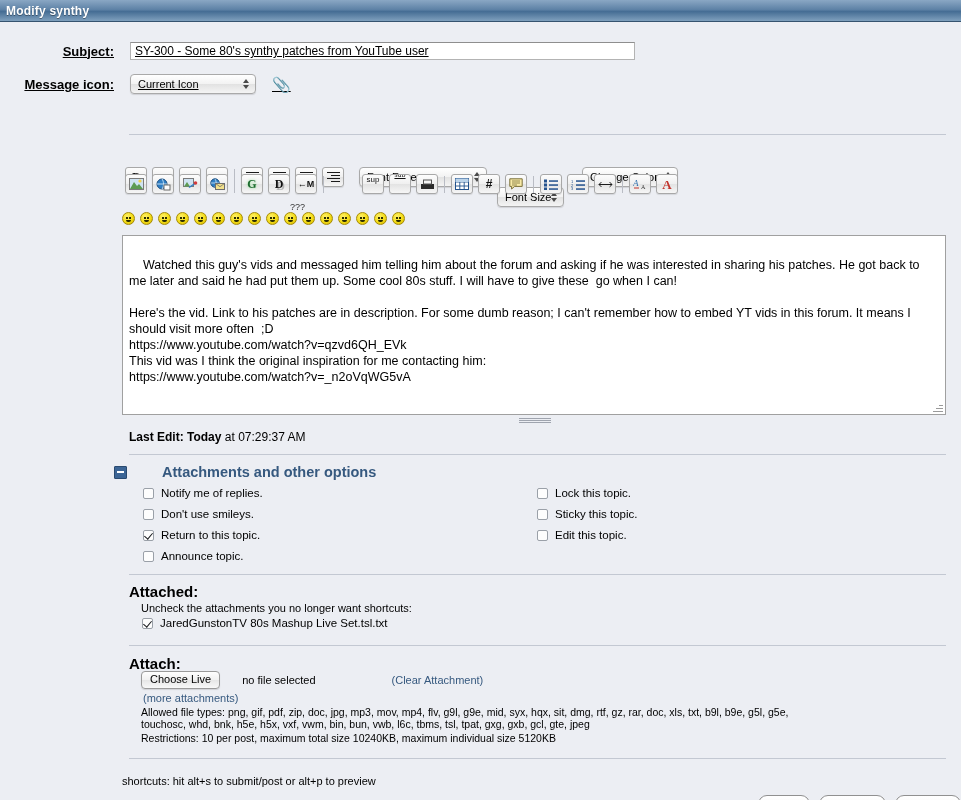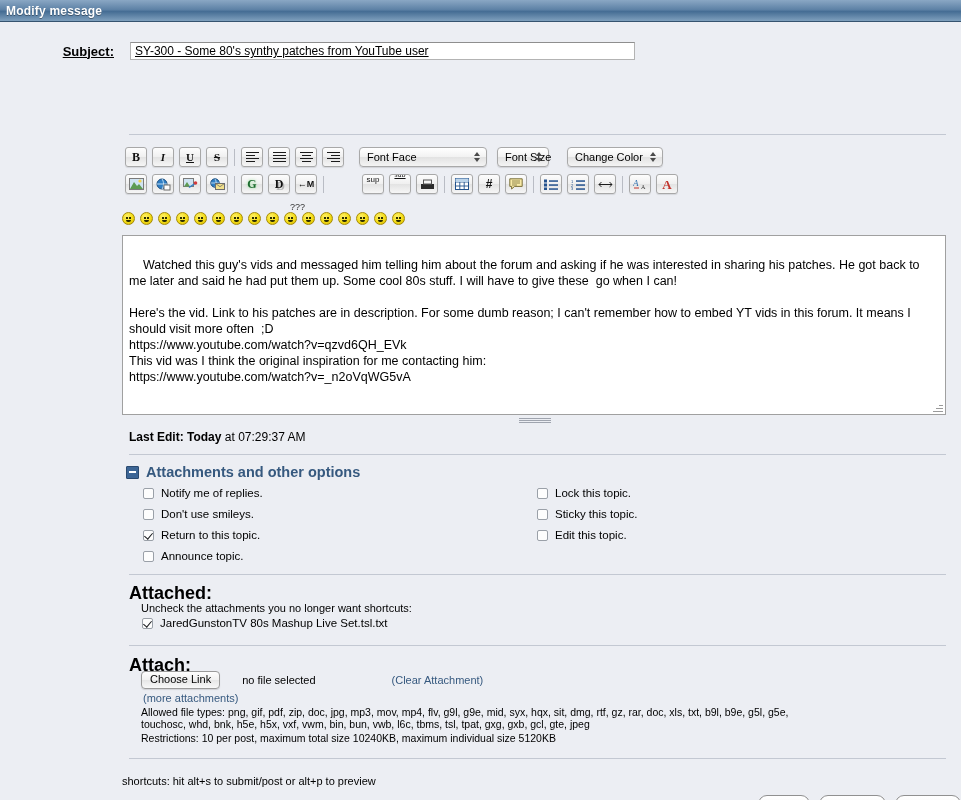--- a/index.html
+++ b/index.html
@@ -115,51 +115,59 @@
   .cbrow{display:flex;align-items:center;margin-bottom:9px;font-size:11.5px;}
   .cbox{
     width:11px;height:11px;box-sizing:border-box;
     border:1px solid #9aa0a8;background:#fdfdfd;border-radius:2px;
     margin-right:7px;position:relative;flex:0 0 auto;
   }
   .cbox.on:after{
     content:"";position:absolute;left:2px;top:0px;width:4px;height:7px;
     border:solid #16181c;border-width:0 1.6px 1.6px 0;transform:rotate(40deg);
   }
-  .hdbold{font-weight:bold;font-size:18px;}
+  .hdbold{font-weight:bold;font-size:15px;}
   .lnk{color:#36597f;text-decoration:none;}
   .tiny{font-size:11px;}
   .filebtn{
     display:inline-block;border:1px solid #9a9a9a;border-radius:4px;
     background:linear-gradient(to bottom,#fefefe 0%,#f1f1f1 50%,#e6e6e6 51%,#f8f8f8 100%);
     box-shadow:0 1px 1px rgba(0,0,0,.12);
     font-size:11px;padding:1px 8px 2px;line-height:13px;color:#000;
   }
   .pbtn{
     display:inline-block;border:1px solid #909090;border-radius:9px;
     background:linear-gradient(to bottom,#ffffff 0%,#f4f4f4 48%,#e9e9e9 52%,#fbfbfb 100%);
     box-shadow:0 1px 1px rgba(0,0,0,.13);
     font-size:11.5px;padding:2px 12px 3px;line-height:14px;color:#000;
   }
   .abs{position:absolute;}
 </style>
 </head>
 <body>
 
 <div id="titlebar">
-  <span class="ttl">Modify message</span>
+  <span class="ttl">Modify synthy</span>
 </div>
 
 <div id="page">
 
   <div class="formrow abs" style="left:0;top:20px;width:961px;">
     <div class="flabel">Subject:</div>
     <input class="txt" style="width: 505px; margin-left: 6px;" value="SY-300 - Some 80's synthy patches from YouTube user">
   </div>
 
+  <div class="formrow abs" style="left:0;top:52px;width:961px;">
+    <div class="flabel">Message icon:</div>
+    <div class="selbox" style="width:126px;margin-left:6px;">
+      <span>Current Icon</span>
+      <span class="arrows"></span>
+    </div>
+    <span class="clip" style="margin-left:16px;">📎</span>
+  </div>
 
   <div class="hr abs" style="left:129px;top:112px;width:817px;"></div>
 
   <div class="tbar abs" style="left:125px;top:125px;">
     <div class="tbtn" style="font-weight:bold;font-family:'Liberation Serif',serif;font-size:12px;">B</div>
     <div class="tbtn" style="font-style:italic;font-weight:bold;font-family:'Liberation Serif',serif;">I</div>
     <div class="tbtn" style="text-decoration:underline;font-weight:bold;font-family:'Liberation Serif',serif;">U</div>
     <div class="tbtn" style="text-decoration:line-through;font-weight:bold;font-family:'Liberation Serif',serif;">S</div>
     <div class="tsep"></div>
 
@@ -193,21 +201,21 @@
           <i style="top:3px;width:9px;left:4px"></i>
           <i style="top:6px;width:13px"></i>
           <i style="top:9px;width:9px;left:4px"></i>
       </span>
     </div>
 
     <div class="selbox" style="width:128px;margin-left:10px;">
       <span>Font Face</span>
       <span class="arrows"></span>
     </div>
-    <div class="selbox" style="width:52px;margin-left:10px;">
+    <div class="selbox" style="width:67px;margin-left:10px;margin-top:40px;">
       <span>Font Size</span>
       <span class="arrows"></span>
     </div>
     <div class="selbox" style="width:96px;margin-left:18px;">
       <span>Change Color</span>
       <span class="arrows"></span>
     </div>
   </div>
 
   <div class="tbar abs" style="left:125px;top:152px;">
@@ -411,21 +419,21 @@
       <i></i>
       <i></i>
   </div>
 
   <div class="lastedit abs" style="left:129px;top:408px;">
     <b>Last Edit: Today</b><span> at 07:29:37 AM</span>
   </div>
 
   <div class="hr abs" style="left:129px;top:432px;width:817px;"></div>
 
-  <div class="seccap abs" style="left:126px;top:442px;">
+  <div class="seccap abs" style="left:114px;top:442px;gap:28px;">
     <span class="collapser"></span>
     <span>Attachments and other options</span>
   </div>
 
   <div class="abs" style="left:143px;top:465px;width:360px;" id="opts-left">
       <div class="cbrow">
         <span class="cbox"></span>
         <span>Notify me of replies.</span>
       </div>
       <div class="cbrow">
@@ -462,21 +470,21 @@
   <div class="abs tiny" style="left:141px;top:580px;">Uncheck the attachments you no longer want shortcuts:</div>
   <div class="cbrow abs" style="left:142px;top:595px;margin-bottom:0;">
     <span class="cbox on"></span>
     <span>JaredGunstonTV 80s Mashup Live Set.tsl.txt</span>
   </div>
 
   <div class="hr abs" style="left:129px;top:623px;width:817px;"></div>
 
   <div class="hdbold abs" style="left:129px;top:633px;">Attach:</div>
   <div class="abs" style="left:141px;top:649px;display:flex;align-items:center;">
-    <span class="filebtn">Choose Link</span>
+    <span class="filebtn">Choose Live</span>
     <span class="tiny" style="margin-left:22px;">no file selected</span>
     <span class="tiny lnk" style="margin-left:76px;">(Clear Attachment)</span>
   </div>
   <div class="abs tiny lnk" style="left:143px;top:670px;">(more attachments)</div>
   <div class="abs" style="left:141px;top:684px;font-size:10.5px;line-height:12px;width:810px;">Allowed file types: png, gif, pdf, zip, doc, jpg, mp3, mov, mp4, flv, g9l, g9e, mid, syx, hqx, sit, dmg, rtf, gz, rar, doc, xls, txt, b9l, b9e, g5l, g5e,</div>
   <div class="abs" style="left:141px;top:696px;font-size:10.5px;line-height:12px;width:810px;">touchosc, whd, bnk, h5e, h5x, vxf, vwm, bin, bun, vwb, l6c, tbms, tsl, tpat, gxg, gxb, gcl, gte, jpeg</div>
   <div class="abs" style="left:141px;top:710px;font-size:10.5px;line-height:12px;">Restrictions: 10 per post, maximum total size 10240KB, maximum individual size 5120KB</div>
 
   <div class="hr abs" style="left:129px;top:736px;width:817px;"></div>
 

